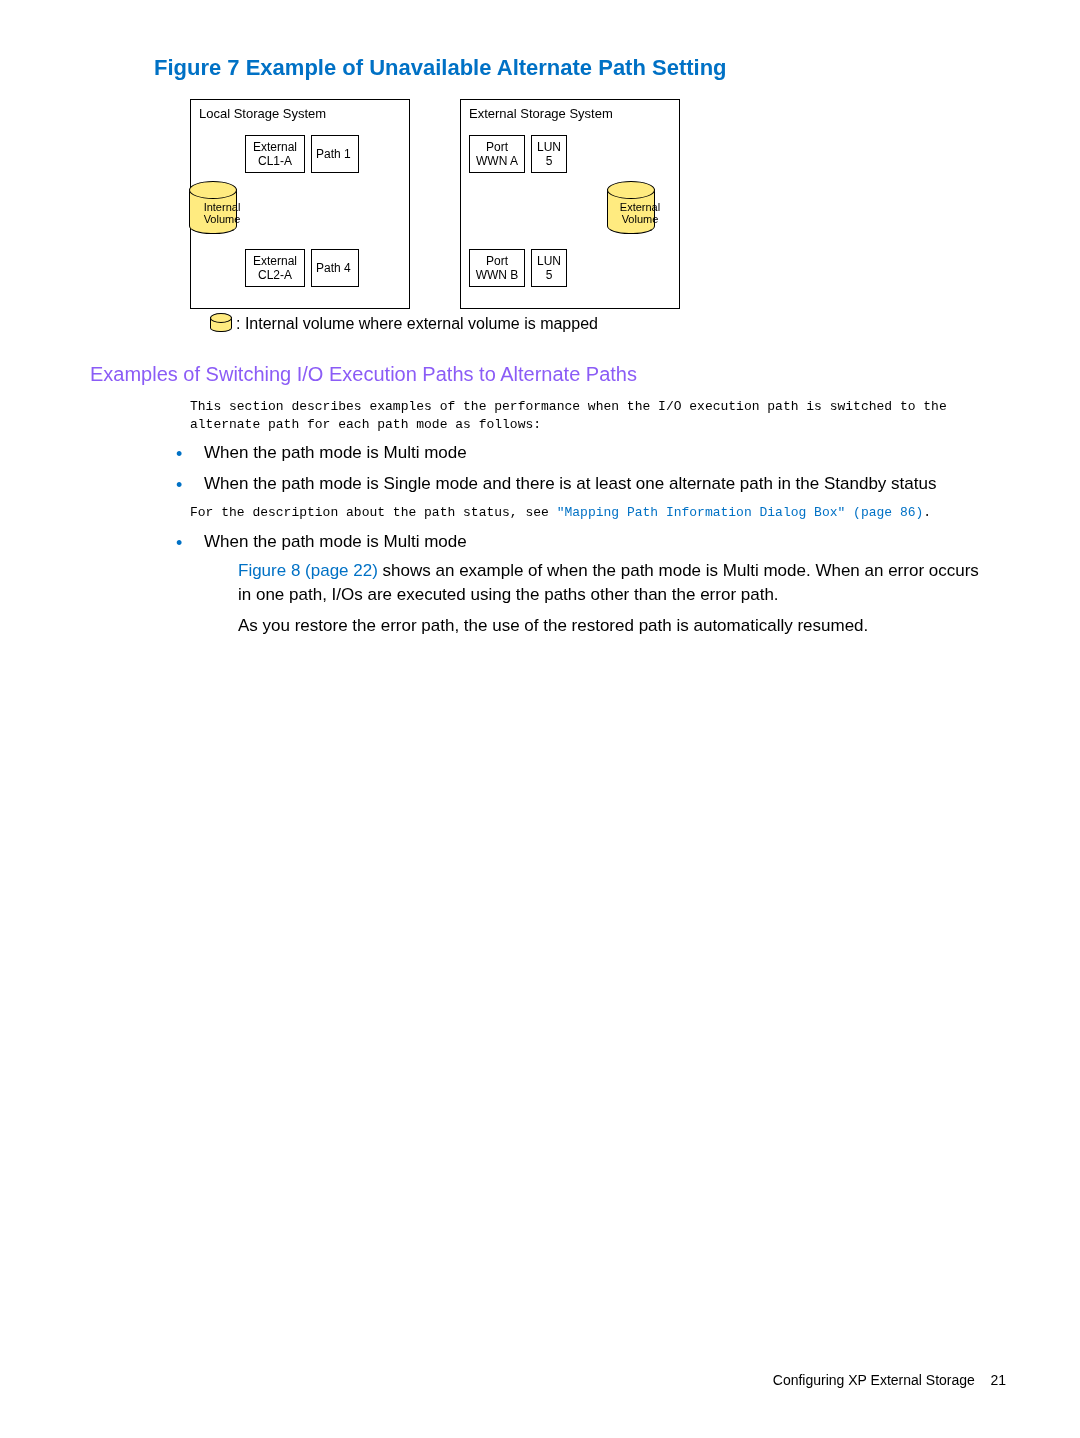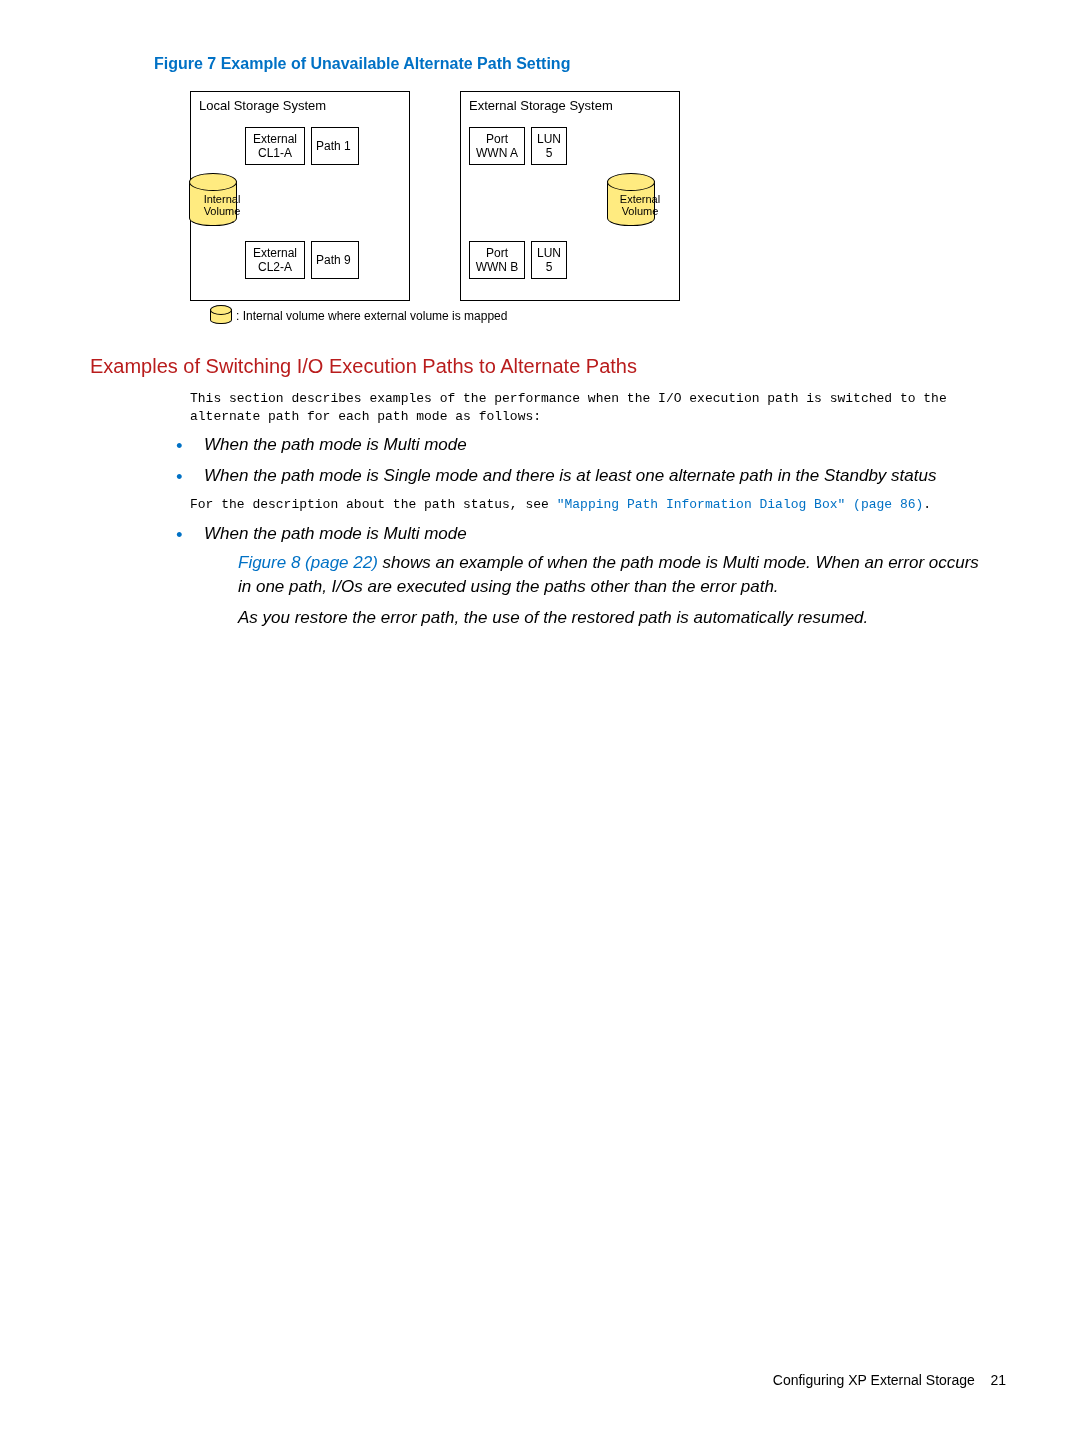--- a/index.html
+++ b/index.html
@@ -12,21 +12,21 @@
     position: relative;
     color: #000;
   }
   .page {
     padding: 55px 90px 0 90px;
     box-sizing: border-box;
   }
   .fig-title {
     color: #0071c5;
     font-weight: bold;
-    font-size: 16px;
+    font-size: 22px;
     margin-bottom: 18px;
     margin-left: 64px;
   }
   .diagram-wrap {
     margin-left: 100px;
     width: 540px;
   }
   .diagram-top {
     display: flex;
     gap: 50px;
@@ -116,39 +116,38 @@
   }
   .mini-cyl .body {
     position: absolute; top:4px; left:0; width:20px; height:14px;
     background:#ffeb80; border:1px solid #000; border-top:none;
     border-radius: 0 0 10px 10px / 0 0 4px 4px;
   }
   .mini-cyl .top {
     position:absolute; top:0; left:0; width:20px; height:8px;
     background:#ffeb80; border:1px solid #000; border-radius:50%;
   }
-  .legend-text { font-size: 12px; }
+  .legend-text { font-size: 16px; }
   .h3 {
-    color: #b91c1c;
+    color: #8b5cf6;
     font-size: 20px;
     margin-top: 28px;
     margin-bottom: 12px;
   }
   .body-text {
     font-size: 13px;
     line-height: 1.35;
     margin-left: 100px;
     margin-bottom: 8px;
     font-family: Liberation Mono, monospace;
   }
   ul.bullets {
     margin: 4px 0 8px 80px;
     padding: 0;
     list-style: none;
-    font-style: italic;
   }
   ul.bullets > li {
     position: relative;
     padding-left: 34px;
     font-size: 17px;
     line-height: 1.45;
     margin-bottom: 6px;
   }
   ul.bullets > li::before {
     content: "•";
@@ -196,21 +195,21 @@
               <div class="top"></div>
             <div class="label" style="white-space:pre;">Internal
 Volume</div>
           </div>
         </div>
 
         <div class="row">
           <div style="width:40px;"></div>
           <div class="cell cell-ext" style="white-space:pre;">External
 CL2-A</div>
-          <div class="cell cell-path">Path 9</div>
+          <div class="cell cell-path">Path 4</div>
         </div>
       </div>
 
       <div class="sys-box sys-external">
         <div class="sys-title">External Storage System</div>
 
         <div class="row">
           <div class="cell cell-port" style="white-space:pre;">Port
 WWN A</div>
           <div class="cell cell-lun" style="white-space:pre;">LUN

